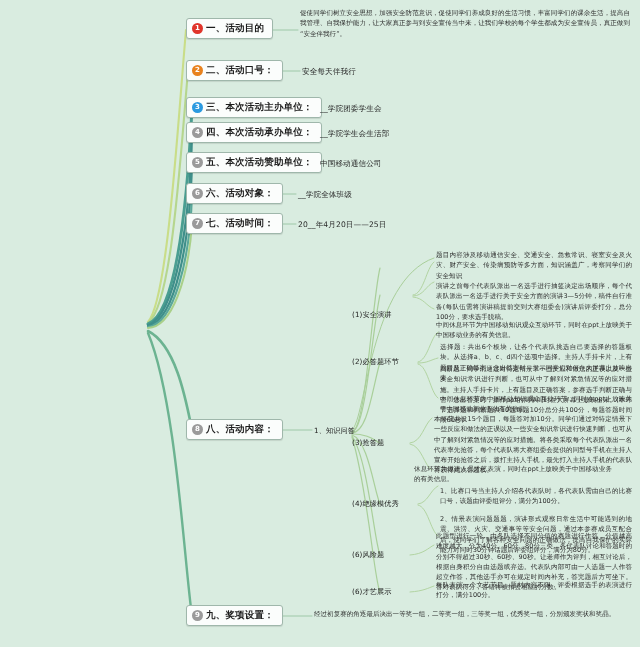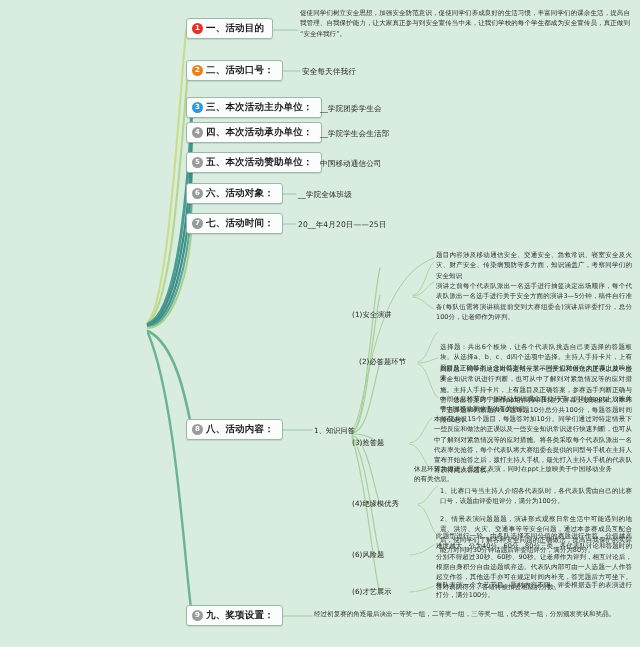--- a/index.html
+++ b/index.html
@@ -194,23 +194,24 @@
 
   <div class="txt" style="left:298px;top:219px;">20__年4月20日——25日</div>
 
   <div class="para" style="left:314px;top:609px;width:310px;">经过初复赛的角逐最后决出一等奖一组，二等奖一组，三等奖一组，优秀奖一组，分别颁发奖状和奖品。</div>
 
   <div class="sub2" style="left:314px;top:426px;">1、知识问答</div>
 
   <div class="para" style="left:436px;top:250px;width:196px;">题目内容涉及移动通信安全、交通安全、急救常识、寝室安全及火灾、财产安全、传染病预防等多方面，知识涵盖广，考察同学们的安全知识</div>
 
   <div class="sub2" style="left:352px;top:290px;margin-top:20px;">(1)安全演讲</div>
-  <div class="para" style="left:436px;top:281px;width:196px;">演讲之前每个代表队派出一名选手进行抽签决定出场顺序，每个代表队派出一名选手进行关于安全方面的演讲3—5分钟，稿件自行准备(每队伍需将演讲稿提前交到大赛组委会)演讲后评委打分，总分100分，让老师作为评判。</div>
-
-  <div class="sub2" style="left:352px;top:357px;margin-left:7px;">(2)必答题环节</div>
+  <div class="para" style="left:436px;top:281px;width:196px;">演讲之前每个代表队派出一名选手进行抽签决定出场顺序，每个代表队派出一名选手进行关于安全方面的演讲3—5分钟，稿件自行准备(每队伍需将演讲稿提前交到大赛组委会)演讲后评委打分，总分100分，要求选手脱稿。</div>
+  <div class="para" style="left:436px;top:320px;width:196px;">中间休息环节为中国移动知识观众互动环节，同时在ppt上放映关于中国移动业务的有关信息。</div>
+
+  <div class="sub2" style="left:352px;top:357px;">(2)必答题环节</div>
   <div class="para" style="left:440px;top:342px;width:192px;">选择题：共出6个板块，让各个代表队挑选自己要选择的答题板块。从选择a、b、c、d四个选项中选择。主持人手持卡片，上有题目及正确答案，念出答案时，提示同学们对何在大屏幕上放映出来。</div>
   <div class="para" style="left:440px;top:364px;width:192px;">判断题：同学们通过对特定情景下一些反应和做法的正误以及一些安全知识常识进行判断，也可从中了解到对紧急情况等的应对措施。主持人手持卡片，上有题目及正确答案，参赛选手判断正确与否，念出答案时，操作ppt的同学同时在大屏幕上放映出来。(本环节选择题和判断题共10题每题10分总分共100分，每题答题时间限60秒)</div>
   <div class="para" style="left:440px;top:394px;width:192px;">中间休息环节为中国移动知识观众互动环节，同时在ppt上放映关于中国移动新业务的有关信息。</div>
 
   <div class="sub2" style="left:352px;top:438px;">(3)抢答题</div>
   <div class="para" style="left:434px;top:414px;width:198px;">本环节共设15个题目，每题答对加10分。同学们通过对特定情景下一些反应和做法的正误以及一些安全知识常识进行快速判断，也可从中了解到对紧急情况等的应对措施。将各类采取每个代表队派出一名代表率先抢答，每个代表队将大赛组委会提供的同型号手机在主持人宣布开始抢答之后，拨打主持人手机，最先打入主持人手机的代表队将获得此次答题权。</div>
   <div class="para" style="left:414px;top:464px;width:198px;">休息环节为邀请人员才艺表演，同时在ppt上放映关于中国移动业务的有关信息。</div>
 
   <div class="sub2" style="left:352px;top:499px;">(4)绝缘模优秀</div>
   <div class="para" style="left:440px;top:486px;width:192px;">1、比赛口号当主持人介绍各代表队时，各代表队需由自己的比赛口号，该题由评委组评分，满分为100分。</div>

